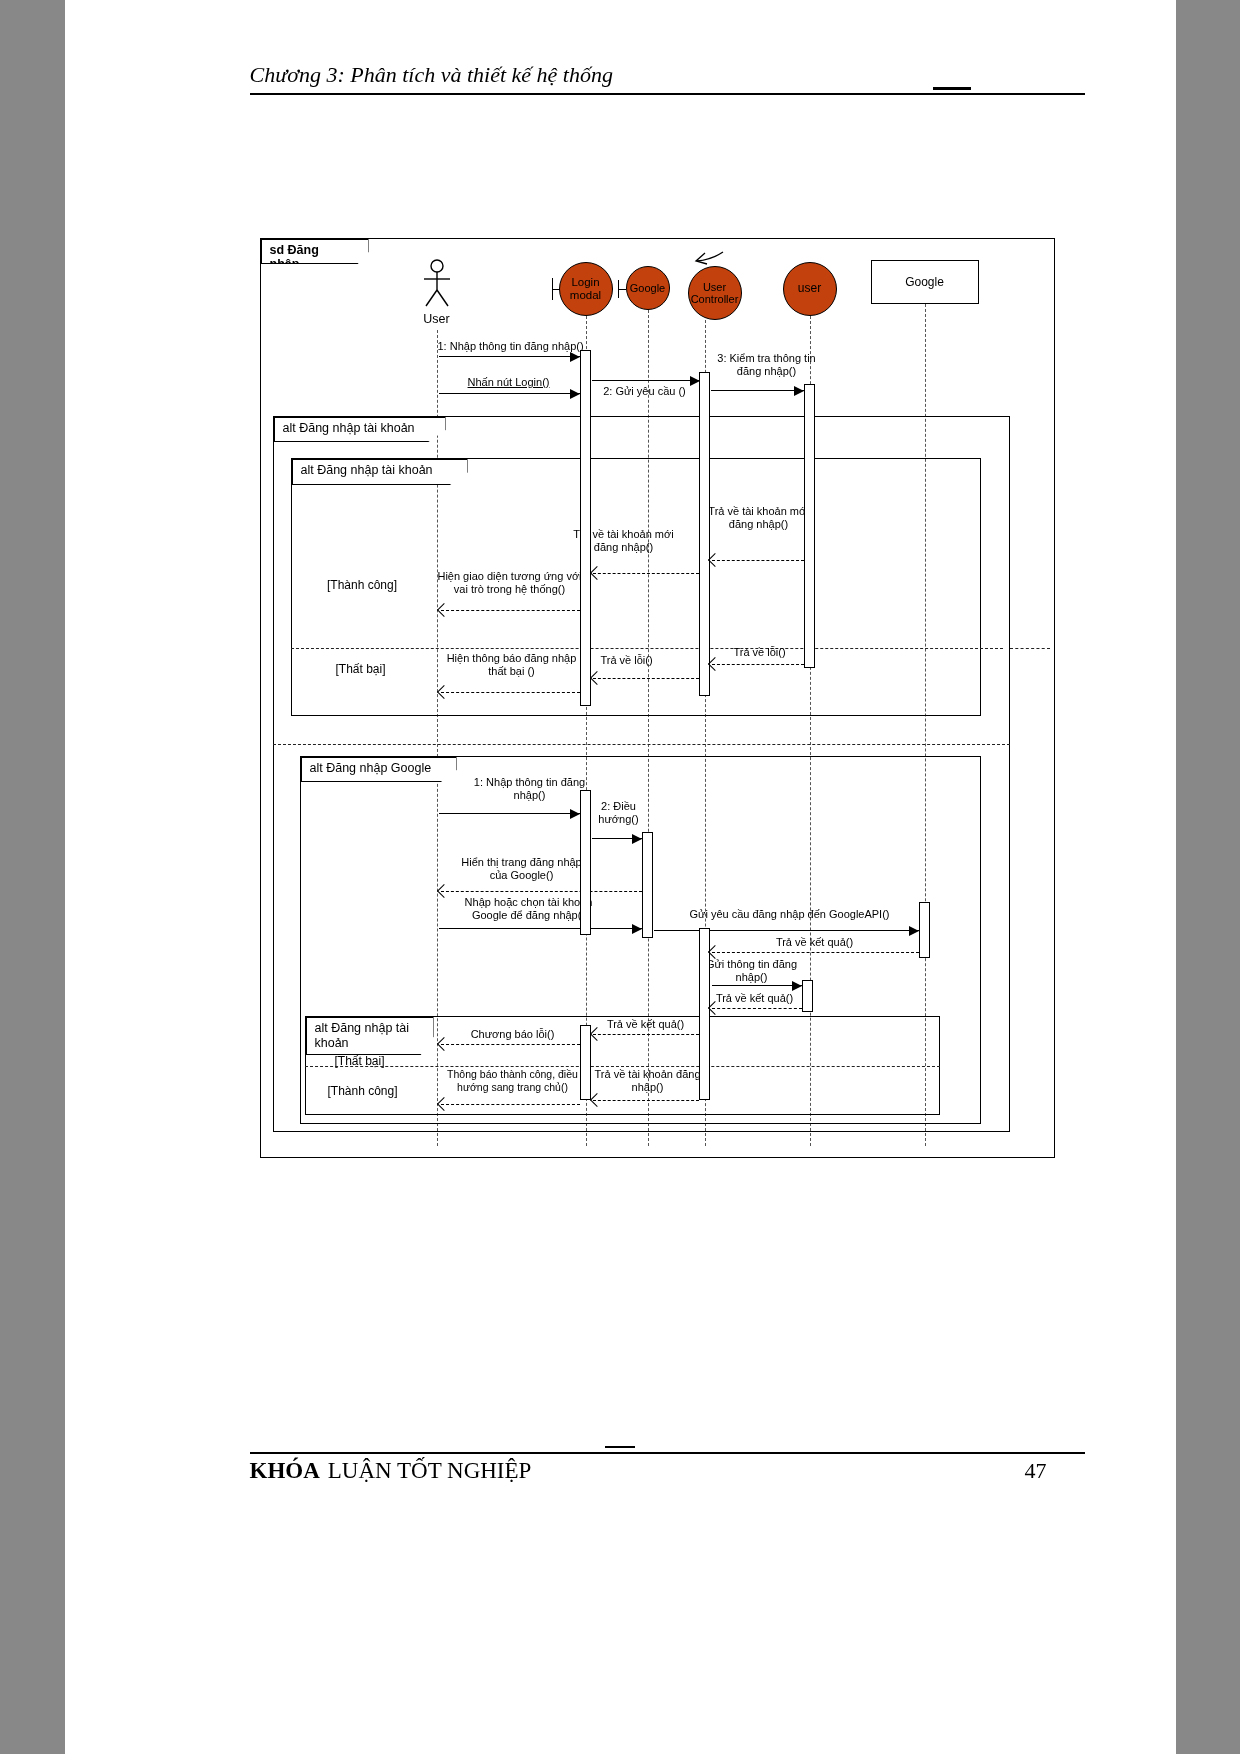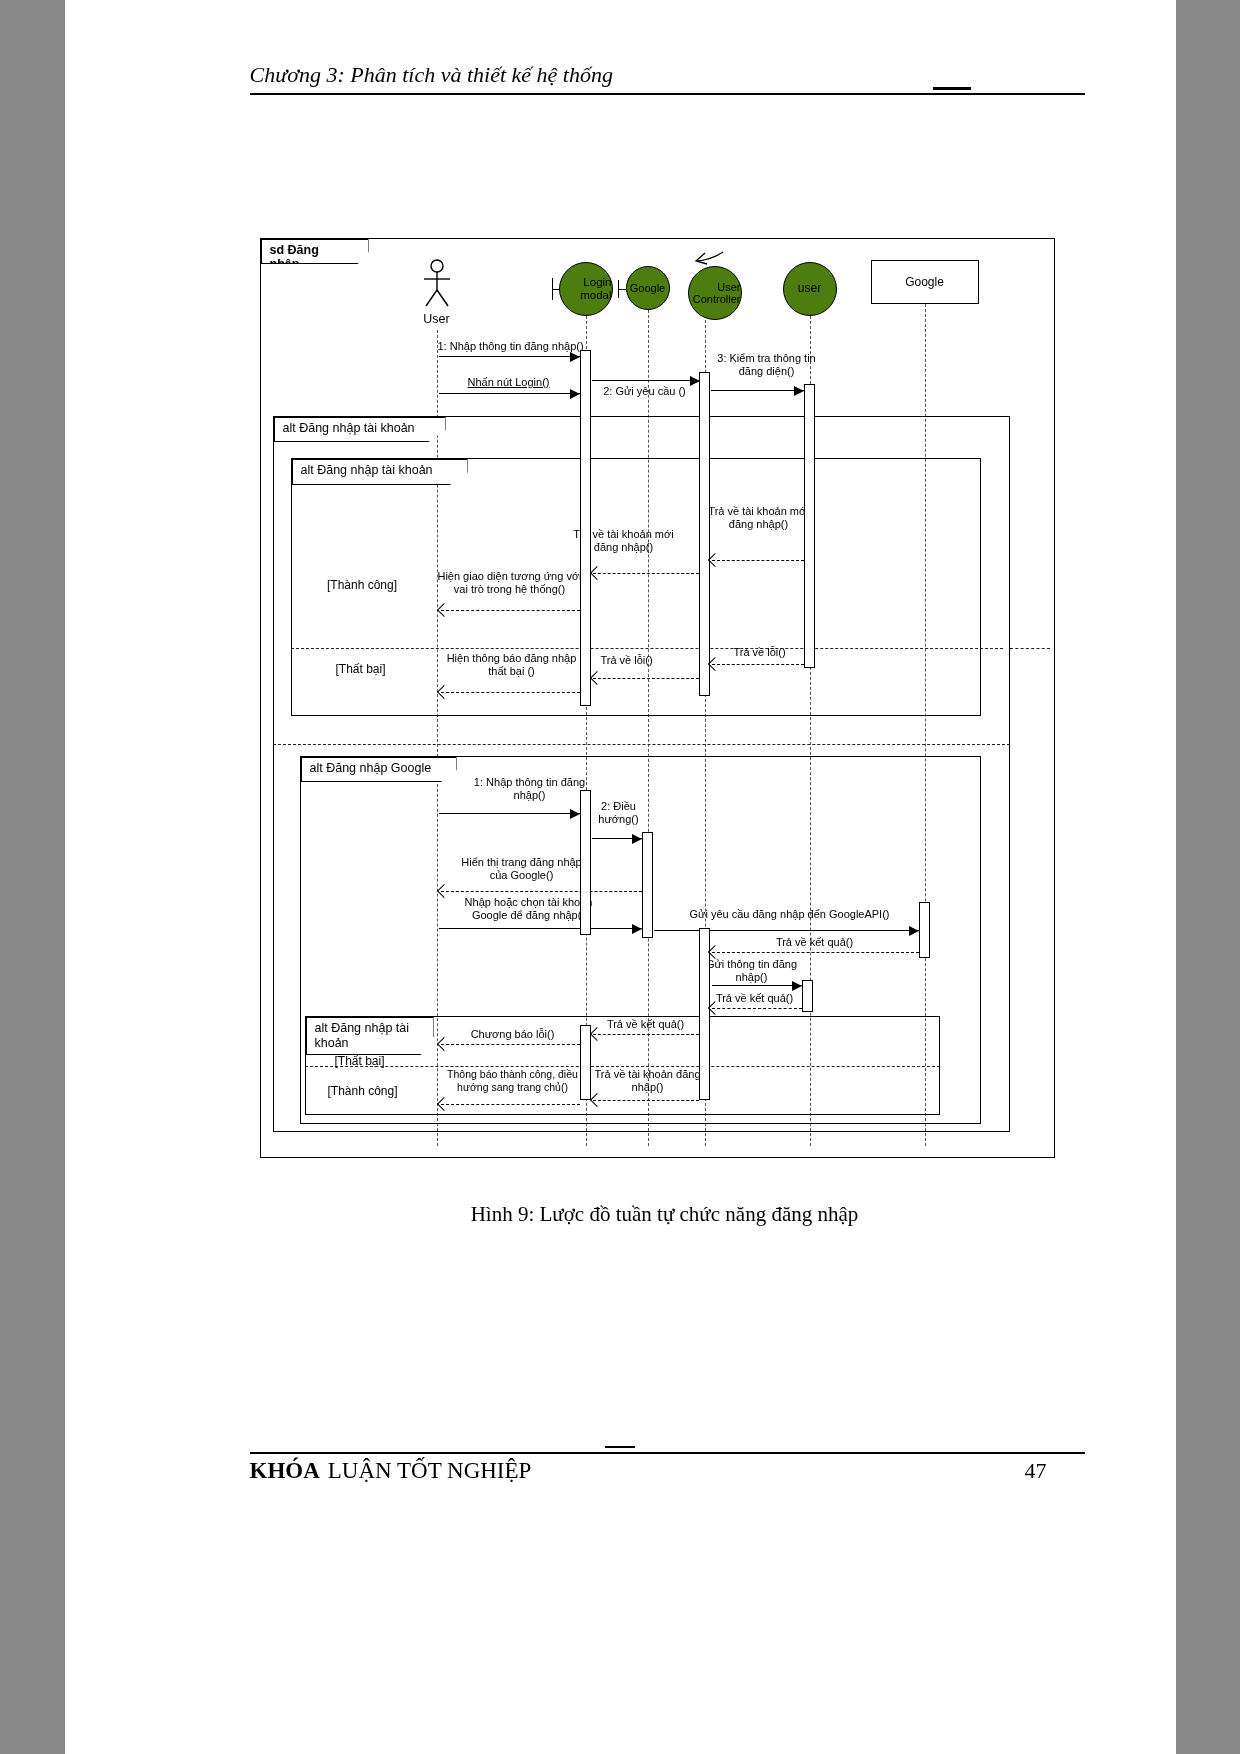--- a/index.html
+++ b/index.html
@@ -12,22 +12,22 @@
   .dl{position:absolute;border-top:1.4px dashed #000;height:0;}
   .div-dash{position:absolute;border-top:1.4px dashed #222;height:0;}
   .ll{position:absolute;width:0;border-left:1.3px dashed #555;}
   .bar{position:absolute;width:11px;background:#fff;border:1.2px solid #000;box-sizing:border-box;z-index:5;}
   .fh{position:absolute;width:0;height:0;border-top:5px solid transparent;border-bottom:5px solid transparent;border-left:10px solid #000;z-index:6;}
   .oh{position:absolute;width:9px;height:9px;border-left:1.4px solid #000;border-bottom:1.4px solid #000;transform:rotate(45deg);z-index:6;}
   .box{position:absolute;border:1.4px solid #000;box-sizing:border-box;}
   .flab{position:absolute;background:#fff;border:1.2px solid #000;box-sizing:border-box;
         font-size:12.5px;padding:3px 18px 5px 8px;
         clip-path:polygon(0 0,100% 0,100% 52%,90% 100%,0 100%);z-index:4;}
-  .circ{position:absolute;border:1.3px solid #000;border-radius:50%;background:#4d7c0f;
-        display:flex;align-items:center;justify-content:center;text-align:right;
+  .circ{position:absolute;border:1.3px solid #000;border-radius:50%;background:#c2410c;
+        display:flex;align-items:center;justify-content:center;text-align:center;
         font-size:11.5px;line-height:1.12;box-sizing:border-box;z-index:4;}
   .rect-head{position:absolute;border:1.3px solid #000;background:#fff;display:flex;align-items:center;
         justify-content:center;font-size:12px;box-sizing:border-box;z-index:4;}
   .guard{position:absolute;font-size:12px;text-align:center;color:#000;}
   .tick-v{position:absolute;width:0;border-left:1.2px solid #000;}
   .tick-h{position:absolute;height:0;border-top:1.2px solid #000;}
   .hdr{position:absolute;left:185px;top:62px;font-family:"Liberation Serif",serif;
        font-style:italic;font-size:22px;}
   .caption{position:absolute;left:90px;top:1202px;width:1020px;text-align:center;
        font-family:"Liberation Serif",serif;font-size:21px;}
@@ -98,21 +98,21 @@
   <div class="fh" style="left:505px;top:352px;"></div>
 
   <div class="msg nw" style="left:373px;top:376px;width:142px;text-decoration:underline;">Nhấn nút Login()</div>
   <div class="sl" style="left:374px;top:393px;width:141px;"></div>
   <div class="fh" style="left:505px;top:389px;"></div>
 
   <div class="msg nw" style="left:528px;top:361px;width:104px;margin-top:24px;">2: Gửi yêu cầu ()</div>
   <div class="sl" style="left:527px;top:380px;width:107px;"></div>
   <div class="fh" style="left:625px;top:376px;"></div>
 
-  <div class="msg" style="left:642px;top:352px;width:120px;">3: Kiểm tra thông tin đăng diện()</div>
+  <div class="msg" style="left:642px;top:352px;width:120px;">3: Kiểm tra thông tin đăng nhập()</div>
   <div class="sl" style="left:646px;top:390px;width:93px;"></div>
   <div class="fh" style="left:729px;top:386px;"></div>
 
   <div class="box" style="left:208px;top:416px;width:737px;height:716px;"></div>
   <div class="flab" style="left:209px;top:417px;width:172px;height:25px;">alt Đăng nhập tài khoản</div>
   <div class="div-dash" style="left:208px;top:744px;width:737px;"></div>
 
   <div class="box" style="left:226px;top:458px;width:690px;height:258px;"></div>
   <div class="flab" style="left:227px;top:459px;width:176px;height:26px;">alt Đăng nhập tài khoản</div>
 
@@ -198,21 +198,20 @@
   <div class="msg" style="left:528px;top:1068px;width:110px;">Trả về tài khoản đăng nhập()</div>
   <div class="dl" style="left:528px;top:1100px;width:106px;"></div>
   <div class="oh" style="left:527px;top:1095px;"></div>
 
   <div class="msg" style="left:368px;top:1068px;width:160px;font-size:10.5px;">Thông báo thành công, điều hướng sang trang chủ()</div>
   <div class="dl" style="left:376px;top:1104px;width:139px;"></div>
   <div class="oh" style="left:374px;top:1099px;"></div>
 
   <div class="guard" style="left:250px;top:1084px;width:96px;">[Thành công]</div>
 
-  <div class="caption">Hình 9: Lược đồ tuần tự chức năng đăng nhập</div>
 
   <div class="rule" style="left:540px;top:1446px;width:30px;height:2px;"></div>
   <div class="rule" style="left:185px;top:1452px;width:835px;height:2px;"></div>
   <div class="footer">
     <b>KHÓA</b><span class="rest">LUẬN TỐT NGHIỆP</span>
   </div>
   <div class="pageno">47</div>
 
 </div>
 

